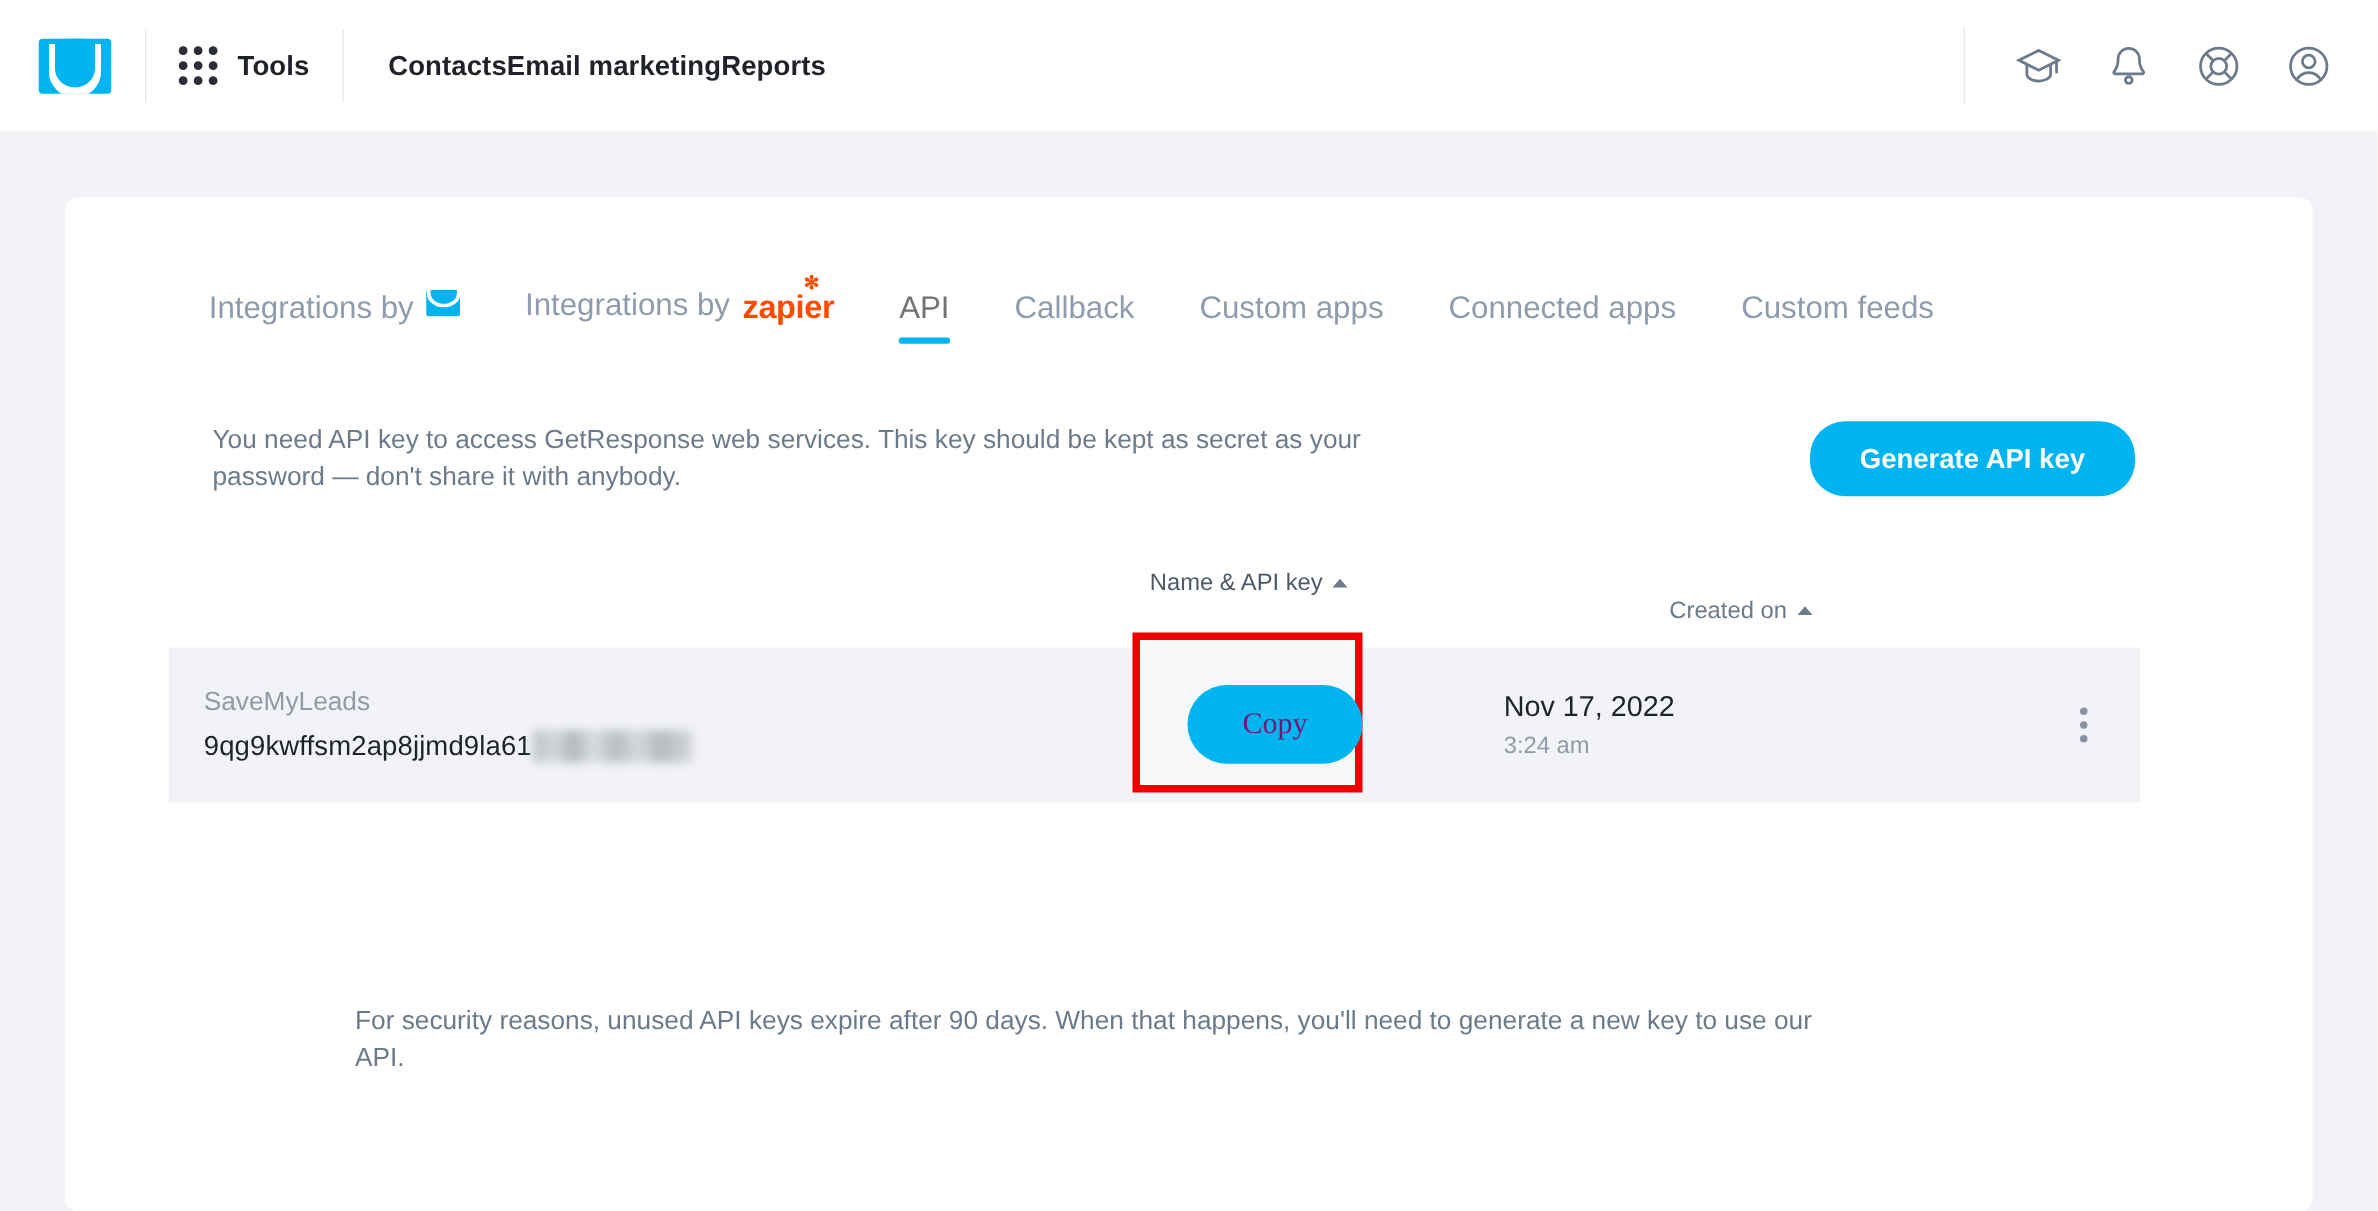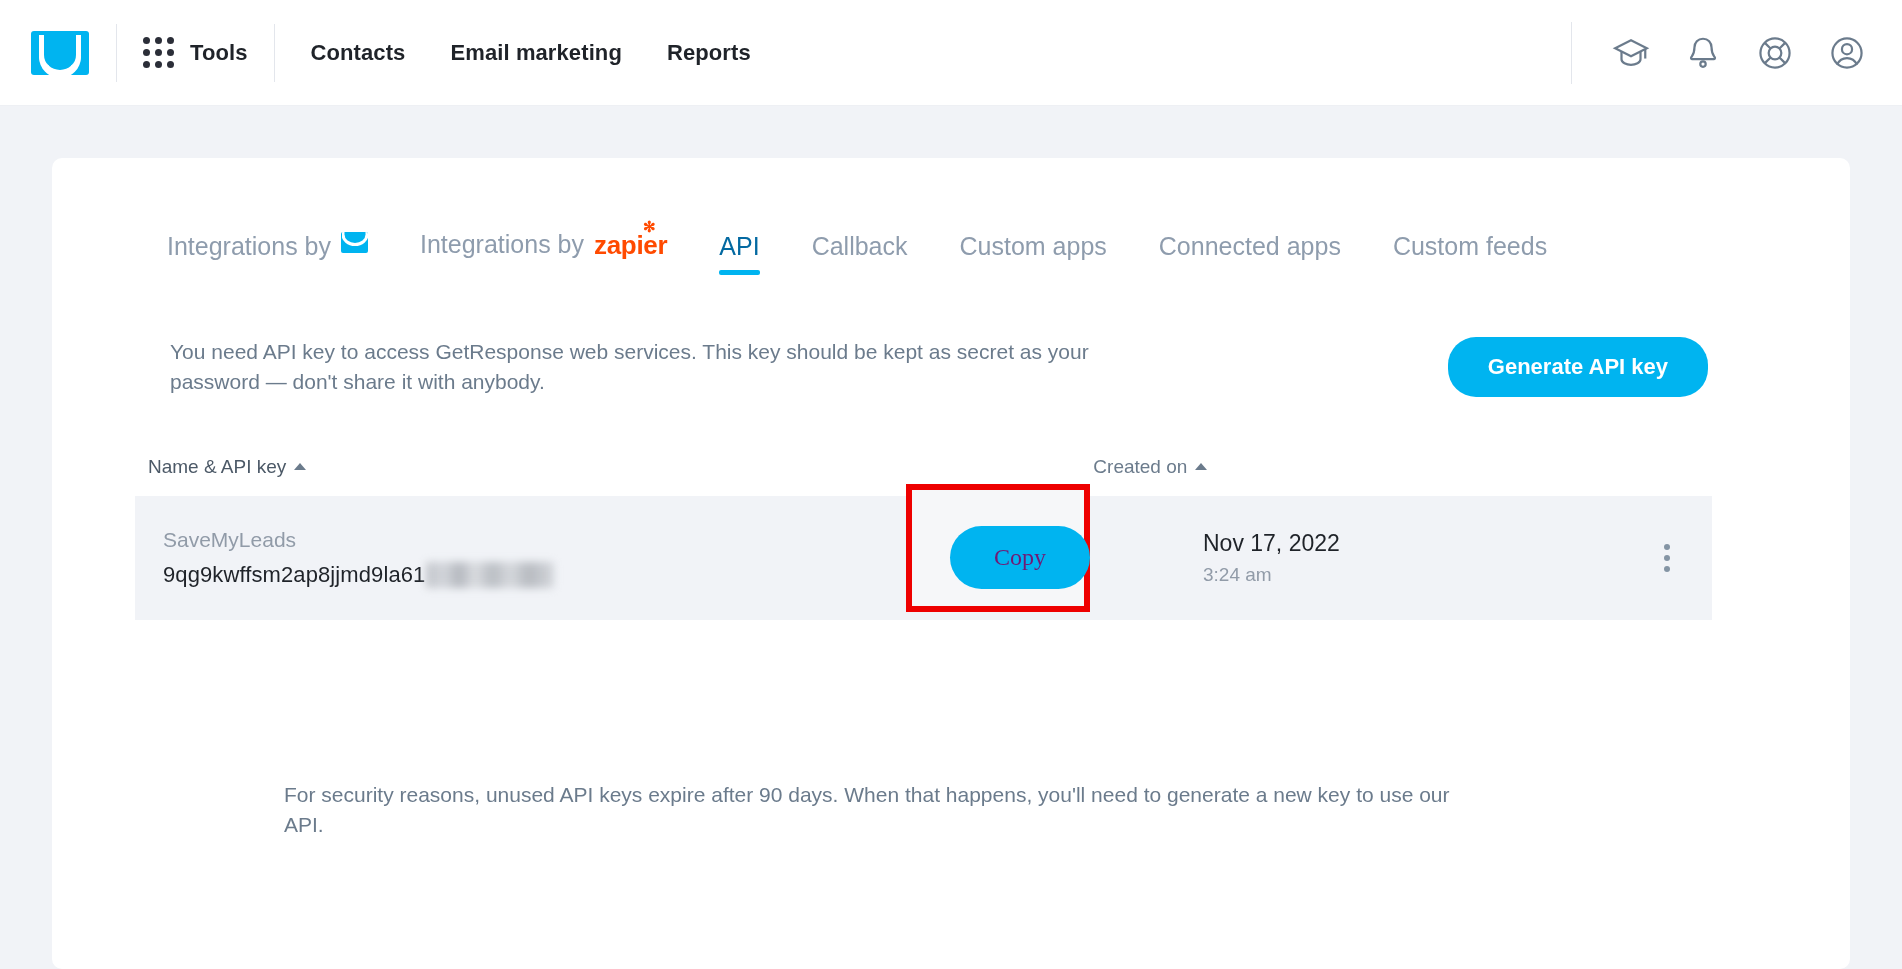--- a/index.html
+++ b/index.html
@@ -103,21 +103,20 @@
   .tools-label {
     font-size: 22px;
     font-weight: bold;
     color: #1f2329;
     letter-spacing: .1px;
   }
 
   .mainnav {
     display: flex;
     align-items: center;
-    gap: 45px;
     margin-left: 10px;
   }
   .mainnav a {
     font-size: 22px;
     font-weight: bold;
     color: #1f2329;
     text-decoration: none;
     letter-spacing: .1px;
   }
 
@@ -163,21 +162,21 @@
     font-size: 25px;
     color: #8e9cad;
     cursor: pointer;
     padding-bottom: 14px;
     display: flex;
     align-items: flex-start;
     gap: 10px;
     white-space: nowrap;
   }
   .tab + .tab { margin-left: 52px; }
-  .tab.active { color: #0369a1; }
+  .tab.active { color: #737373; }
   .tab.active .bar {
     position: absolute;
     left: 0; right: 0; bottom: 0;
     height: 5px;
     background: #00b4f0;
     border-radius: 2px;
   }
   .mini-env {
     display: inline-block;
     width: 27px;
@@ -241,20 +240,21 @@
     cursor: pointer;
     font-family: inherit;
     white-space: nowrap;
   }
 
   
   .thead {
     display: flex;
     align-items: center;
     padding: 58px 0 0 96px;
+    flex-direction: column;
   }
   .th {
     font-size: 19px;
     color: #4c5967;
     display: flex;
     align-items: center;
     gap: 8px;
     cursor: pointer;
   }
   .th.created { margin-left: 787px; color: #6b7b8c; }

